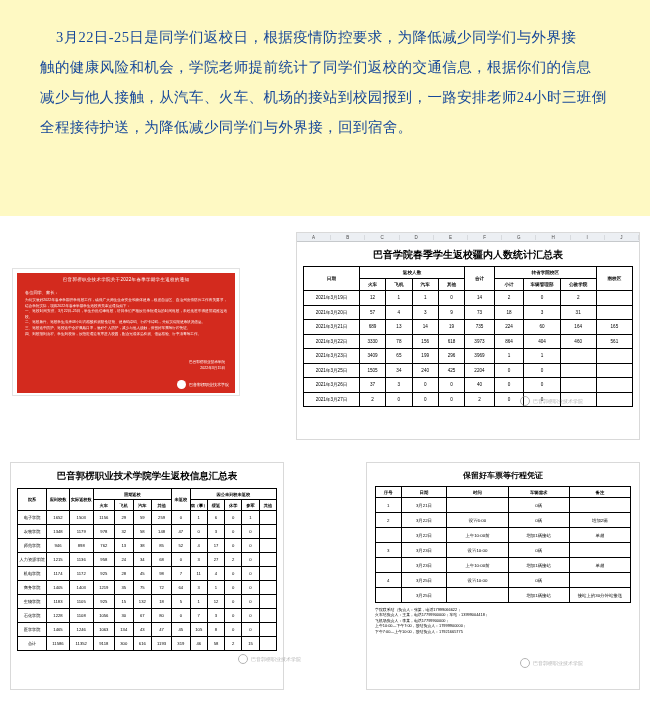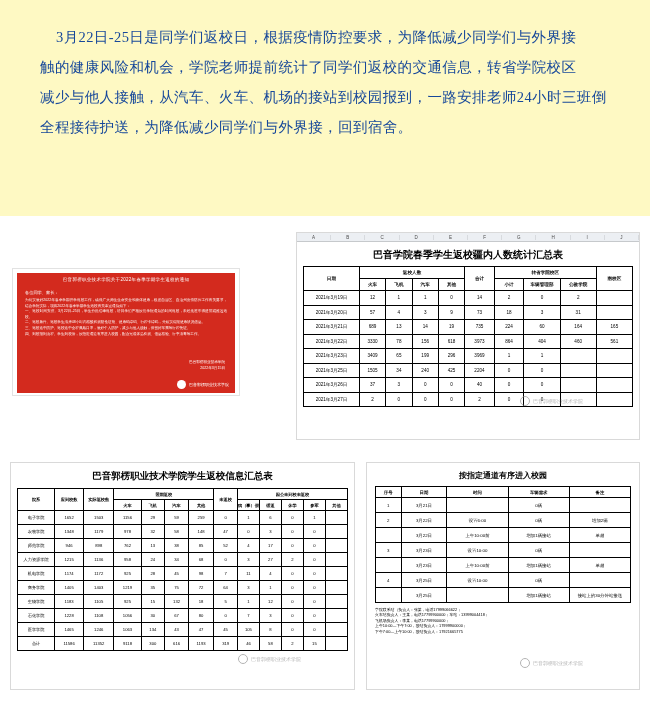--- a/index.html
+++ b/index.html
@@ -158,21 +158,21 @@
   #sheet1 .card-title { font-size: 10px; padding: 6px 0 4px 0; }
   #sheet1 table.grid { font-size: 4.6px; }
   #sheet1 table.grid th { height: 11px; background: #ffffff; font-weight: bold; }
   #sheet1 table.grid td { height: 13.5px; }
   #sheet1 .tablewrap { padding: 0 6px 6px 6px; }
 
   
   #sheet2 {
     left: 10px;
     top: 462px;
-    width: 345px;
+    width: 274px;
     height: 228px;
   }
   #sheet2 .card-title { font-size: 9.5px; padding: 7px 0 5px 0; }
   #sheet2 table.grid { font-size: 4.2px; }
   #sheet2 table.grid th { height: 10px; font-weight: bold; }
   #sheet2 table.grid td { height: 13px; }
   #sheet2 .tablewrap { padding: 0 6px 4px 6px; }
 
   
   #sheet3 {
@@ -212,21 +212,21 @@
   #wm1 { left: 520px; top: 396px; }
   #wm2 { left: 238px; top: 654px; }
   #wm3 { left: 520px; top: 658px; }
 </style>
 </head>
 <body>
 
 <div class="banner">
   <div class="banner-inner">
     <div class="banner-line first">3月22日-25日是同学们返校日，根据疫情防控要求，为降低减少同学们与外界接</div>
-    <div class="banner-line">触的健康风险和机会，学院老师提前统计了同学们返校的交通信息，转省学院校区</div>
+    <div class="banner-line">触的健康风险和机会，学院老师提前统计了同学们返校的交通信息，根据你们的信息</div>
     <div class="banner-line">减少与他人接触，从汽车、火车、机场的接站到校园报到，一路安排老师24小时三班倒</div>
     <div class="banner-line">全程接待护送，为降低减少同学们与外界接，回到宿舍。</div>
   </div>
 </div>
 
 <div class="red-card">
   <div class="rc-head">巴音郭楞职业技术学院关于2022年春季学期学生返校的通知</div>
   <div class="rc-body">
     <div class="rc-subtitle">各位同学、家长：</div>
     <div class="rc-para">为切实做好2022年春季学期开学返校工作，确保广大师生生命安全和身体健康，根据自治区、自治州疫情防控工作有关要求，结合学院实际，现将2022年春季学期学生返校有关事宜通知如下：</div>
@@ -579,21 +579,21 @@
         <td>2</td>
         <td>15</td>
         <td></td>
       </tr>
     </tbody>
       </table>
   </div>
 </div>
 
 <div class="card" id="sheet3">
-  <div class="card-title">按指定通道有序进入校园</div>
+  <div class="card-title">保留好车票等行程凭证</div>
   <div class="tablewrap">
     <table class="grid">
       <colgroup>
         <col style="width:10%">
           <col style="width:18%">
           <col style="width:24%">
           <col style="width:24%">
           <col style="width:24%">
       </colgroup>
       <tbody>

